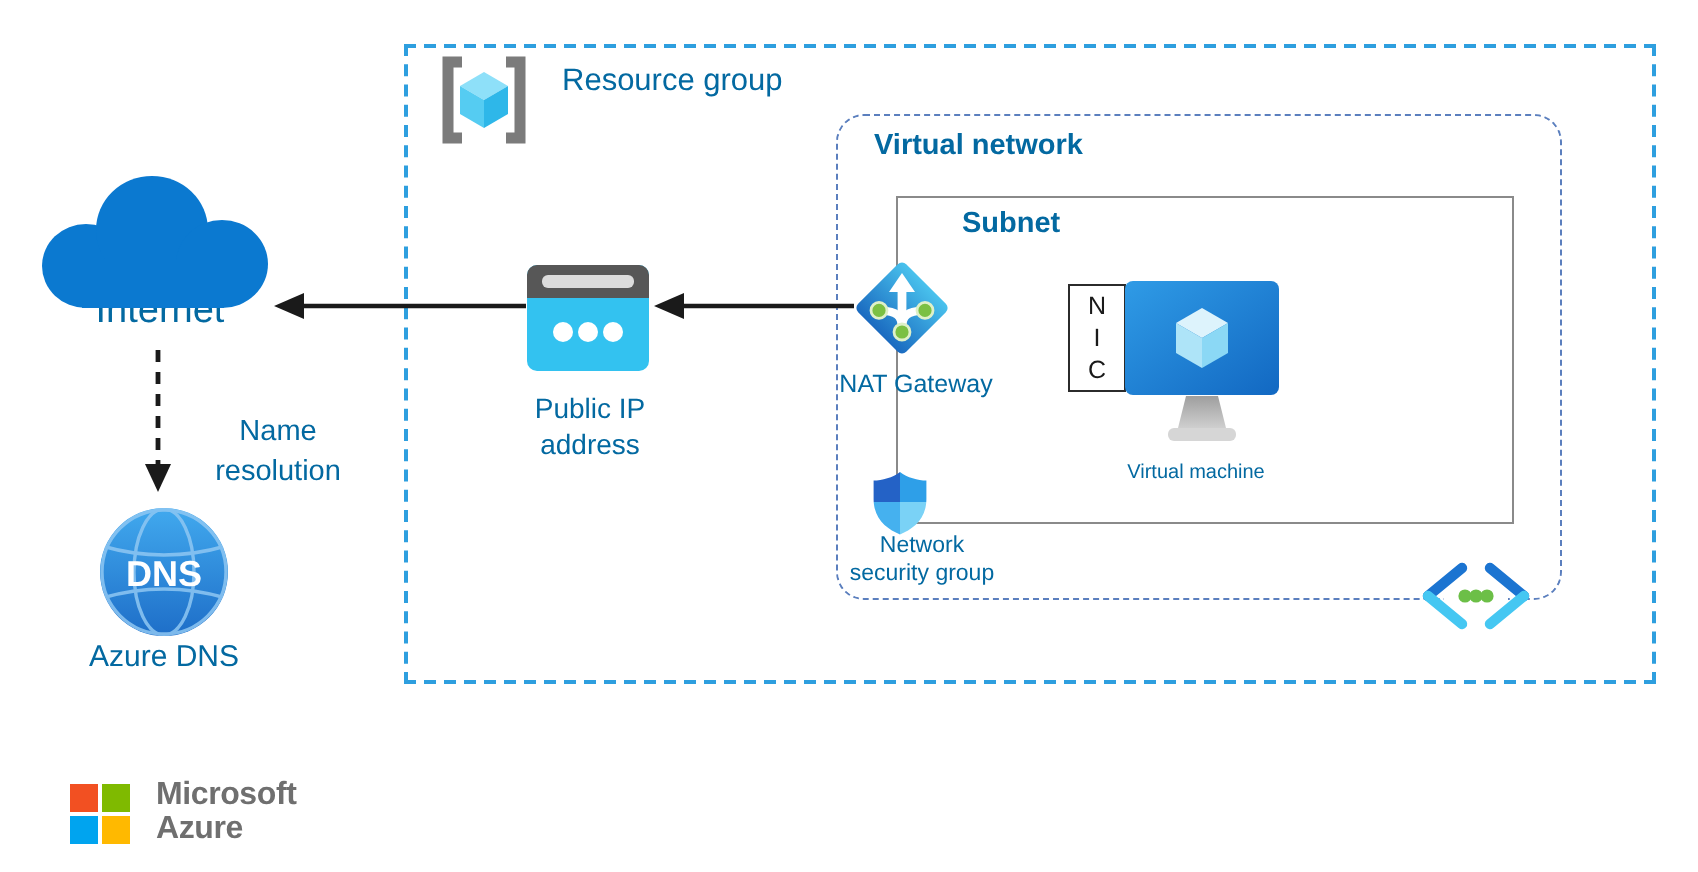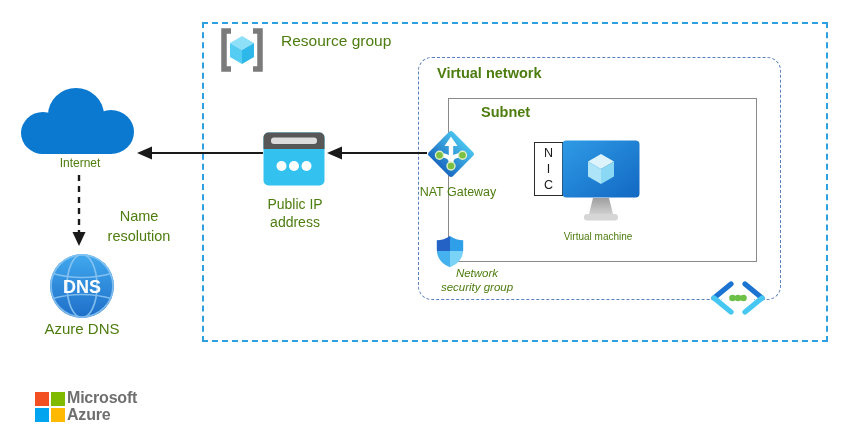--- a/index.html
+++ b/index.html
@@ -2,61 +2,61 @@
 <html><head>
 <meta charset="utf-8">
 <style>
   * { margin:0; padding:0; box-sizing:border-box; }
   html,body { background:#ffffff; }
   body { font-family:"Liberation Sans", sans-serif; color:#242424; }
   .canvas {
     position:relative; width:849px; height:436px; background:#ffffff; overflow:hidden;
   }
   .abs { position:absolute; }
-  .lbl { position:absolute; text-align:center; color:#4d7c0f; line-height:1.25; }
+  .lbl { position:absolute; text-align:center; color:#0369a1; line-height:1.25; }
 
   
   .rg-box {
     left:202px; top:22px; width:626px; height:320px;
     border:2px dashed #2e9fdf; background:transparent; z-index:0;
   }
   .vn-box {
     left:418px; top:57px; width:363px; height:243px;
     border:1.5px dashed #5b7fbe; border-radius:14px; z-index:0;
   }
   .subnet-box {
     left:448px; top:98px; width:309px; height:164px;
     border:1.4px solid #8a8a8a; z-index:0;
   }
 
   .rg-label   { left:281px; top:31px;  font-size:15.5px; text-align:left; }
   .vn-label   { left:437px; top:64px;  font-size:14.5px; text-align:left;font-weight:bold; }
   .subnet-label { left:461px; top:103px; font-size:14.5px; font-weight:bold; text-align:left;margin-left:20px; }
 
-  .internet-label { left:30px;  top:156px; width:100px; font-size:12px; }
+  .internet-label { left:30px;  top:144px; width:100px; font-size:19px; }
   .nameres-label  { left:96px;  top:206px; width:86px;  font-size:14.5px; line-height:1.38; }
   .dns-label      { left:22px;  top:320px; width:120px; font-size:15px; }
   .pip-label      { left:258px; top:195px; width:74px;  font-size:14px; line-height:1.3; }
   .nat-label      { left:412px; top:185px; width:92px;  font-size:12.5px; }
   .vm-label       { left:546px; top:231px; width:104px; font-size:10px; }
-  .nsg-label      { left:435px; top:267px; width:84px;  font-size:11.5px; line-height:1.2;font-style:italic; }
+  .nsg-label      { left:419px; top:267px; width:84px;  font-size:11.5px; line-height:1.2; }
 
   .arrow-layer { left:0; top:0; width:849px; height:436px; z-index:1; pointer-events:none; }
   .icon { z-index:2; }
 
   
   .nic-box {
     left:534px; top:142px; width:29px; height:54px;
     background:#ffffff; border:1.2px solid #2b2b2b; z-index:2;
     display:flex; flex-direction:column; align-items:center; justify-content:center;
     font-size:12.5px; line-height:1.3; color:#1a1a1a;
   }
 
   
-  .ms-logo { left:35px; top:389px; display:flex; align-items:center; gap:2px; }
+  .ms-logo { left:35px; top:389px; display:flex; align-items:center; gap:13px; }
   .ms-squares { display:grid; grid-template-columns:14px 14px; grid-template-rows:14px 14px; gap:2px; }
   .ms-squares span { display:block; width:14px; height:14px; }
   .ms-words { color:#6f6f6f; font-size:16px; font-weight:600; line-height:1.0; letter-spacing:-0.2px; }
   .ms-words div { margin:1px 0; }
 </style>
 </head>
 <body>
 
 <div class="canvas">
 

